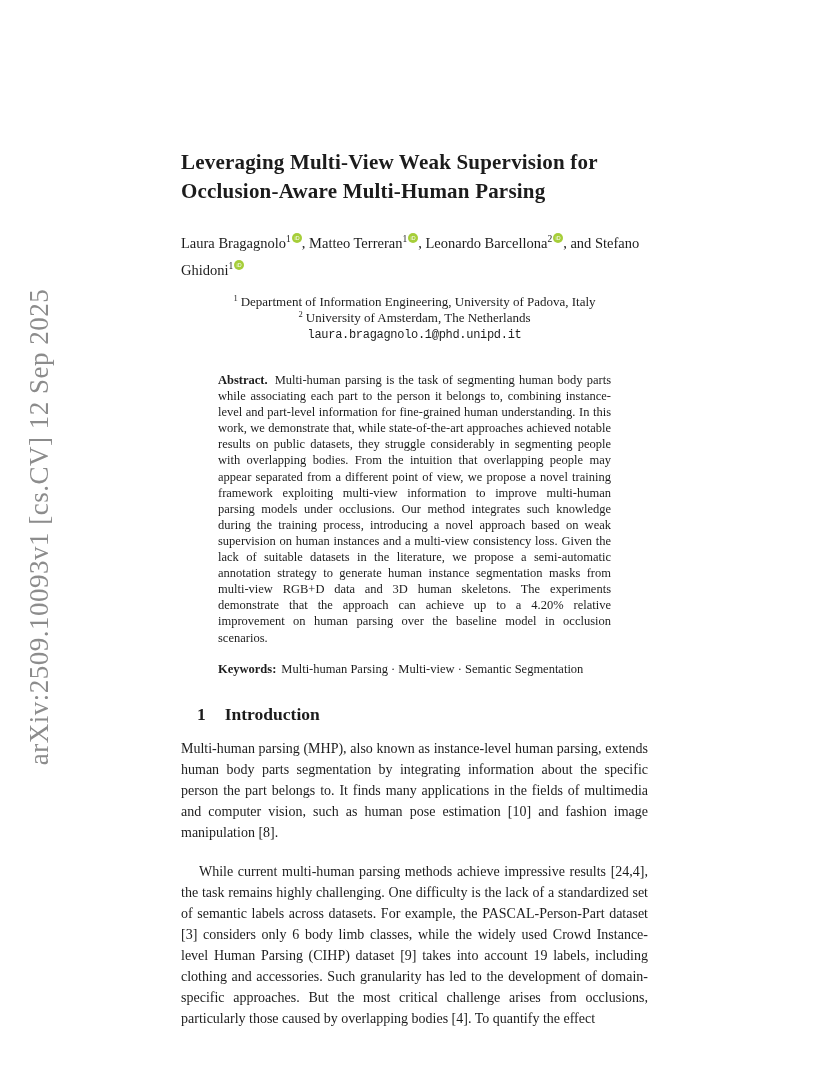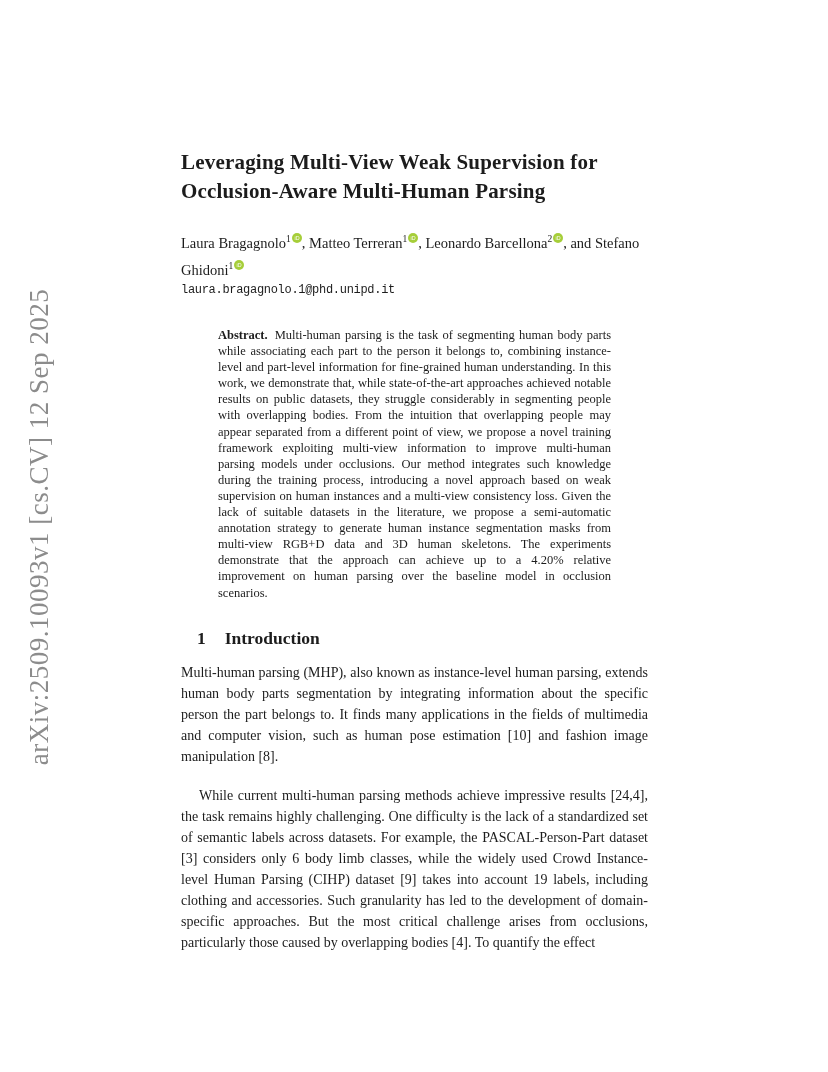--- a/index.html
+++ b/index.html
@@ -55,20 +55,21 @@
 
   .affils {
     margin-top: 13px;
     text-align: center;
     font-size: 13px;
     line-height: 16px;
   }
   .affils sup { font-size: 8.5px; line-height: 0; margin-right: 3px; }
   .email {
     margin-top: 2px;
+    text-align: center;
     font-family: "Liberation Mono", "DejaVu Sans Mono", monospace;
     font-size: 12px;
     letter-spacing: -0.3px;
   }
 
   .abstract-block {
     margin: 30px 37px 0 37px;
     font-size: 12.5px;
     line-height: 16.1px;
     text-align: justify;
@@ -110,25 +111,30 @@
               <circle cx="8" cy="8" r="8" fill="#a6ce39"></circle>
               <text x="8" y="11.6" font-size="8.5" fill="#ffffff" text-anchor="middle" font-family="sans-serif">iD</text>
             </svg></span><span>, </span></span><span><span>Leonardo Barcellona</span><sup>2</sup><span class="orcid"><svg width="10" height="10" viewBox="0 0 16 16">
               <circle cx="8" cy="8" r="8" fill="#a6ce39"></circle>
               <text x="8" y="11.6" font-size="8.5" fill="#ffffff" text-anchor="middle" font-family="sans-serif">iD</text>
             </svg></span><span>, and </span></span><span><span>Stefano Ghidoni</span><sup>1</sup><span class="orcid"><svg width="10" height="10" viewBox="0 0 16 16">
               <circle cx="8" cy="8" r="8" fill="#a6ce39"></circle>
               <text x="8" y="11.6" font-size="8.5" fill="#ffffff" text-anchor="middle" font-family="sans-serif">iD</text>
             </svg></span></span></div>
 
+    <div class="affils">
+      <div><sup>1</sup><span>Department of Information Engineering, University of Padova, Italy</span></div>
+      <div><sup>2</sup><span>University of Amsterdam, The Netherlands</span></div>
+    </div>
 
     <div class="email">laura.bragagnolo.1@phd.unipd.it</div>
 
     <p class="abstract-block"><span class="lead">Abstract.</span><span>Multi-human parsing is the task of segmenting human body parts while associating each part to the person it belongs to, combining instance-level and part-level information for fine-grained human understanding. In this work, we demonstrate that, while state-of-the-art approaches achieved notable results on public datasets, they struggle considerably in segmenting people with overlapping bodies. From the intuition that overlapping people may appear separated from a different point of view, we propose a novel training framework exploiting multi-view information to improve multi-human parsing models under occlusions. Our method integrates such knowledge during the training process, introducing a novel approach based on weak supervision on human instances and a multi-view consistency loss. Given the lack of suitable datasets in the literature, we propose a semi-automatic annotation strategy to generate human instance segmentation masks from multi-view RGB+D data and 3D human skeletons. The experiments demonstrate that the approach can achieve up to a 4.20% relative improvement on human parsing over the baseline model in occlusion scenarios.</span></p>
 
+    <p class="abstract-block keywords"><span class="lead" style="font-weight:bold">Keywords:</span><span>Multi-human Parsing · Multi-view · Semantic Segmentation</span></p>
 
     <h2 class="sec-heading"><span class="sec-num">1</span><span>Introduction</span></h2>
 
     <p class="body-par">Multi-human parsing (MHP), also known as instance-level human parsing, extends human body parts segmentation by integrating information about the specific person the part belongs to. It finds many applications in the fields of multimedia and computer vision, such as human pose estimation [10] and fashion image manipulation [8].</p>
 
     <p class="body-par indented">While current multi-human parsing methods achieve impressive results [24,4], the task remains highly challenging. One difficulty is the lack of a standardized set of semantic labels across datasets. For example, the PASCAL-Person-Part dataset [3] considers only 6 body limb classes, while the widely used Crowd Instance-level Human Parsing (CIHP) dataset [9] takes into account 19 labels, including clothing and accessories. Such granularity has led to the development of domain-specific approaches. But the most critical challenge arises from occlusions, particularly those caused by overlapping bodies [4]. To quantify the effect</p>
 
   </div>
 </div>
 

